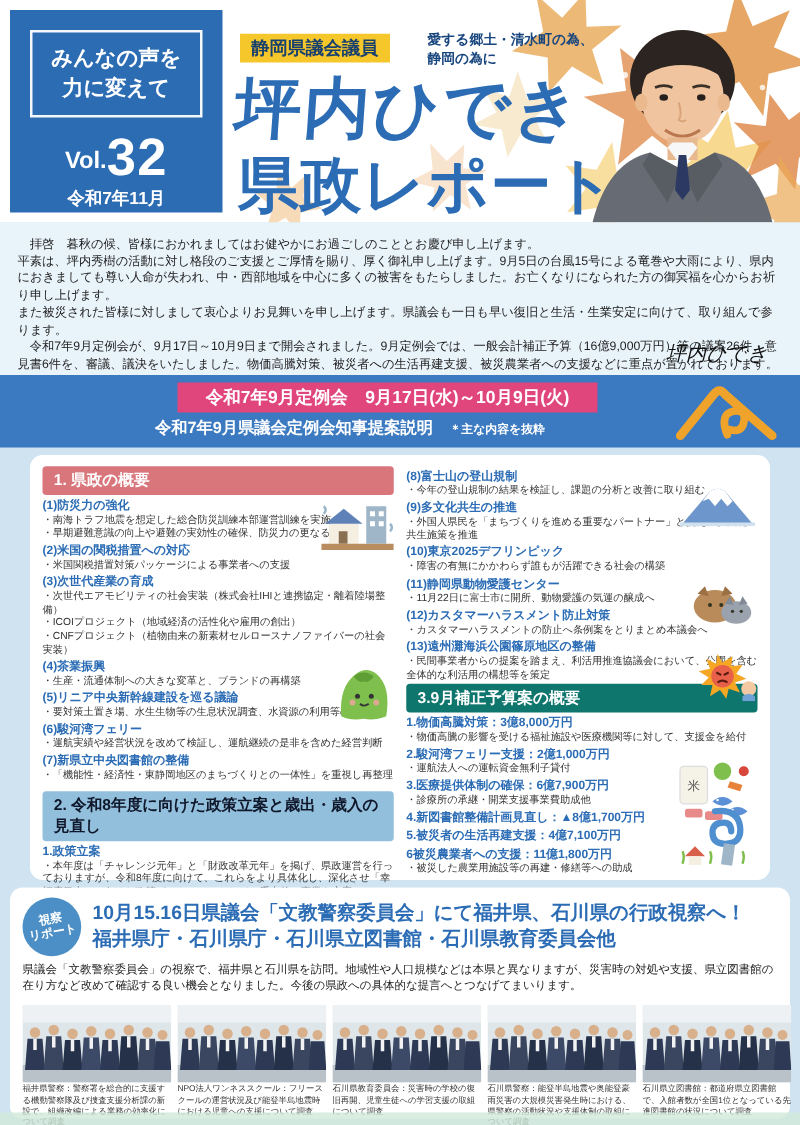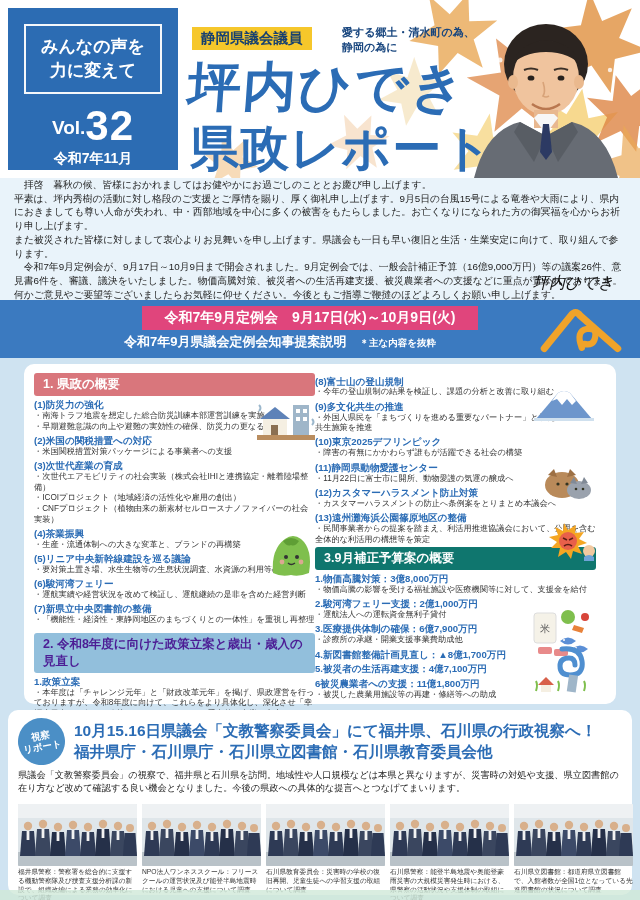--- a/index.html
+++ b/index.html
@@ -13,37 +13,37 @@
   .vol-line{margin-top:8px;color:#fff;}
   .vol-prefix{font-size:19px;font-weight:bold;vertical-align:6px;}
   .vol-num{font-size:42px;font-weight:bold;letter-spacing:1px;text-align:right;}
   .vol-date{font-size:14px;font-weight:bold;margin-top:0px;}
   .badge{position:absolute;left:192px;top:27px;background:#f6c72b;color:#17406f;font-weight:bold;font-size:14.5px;padding:2px 9px;}
   .tagline{position:absolute;left:342px;top:25px;color:#17457e;font-weight:bold;font-size:11px;line-height:1.35;}
   .big-name{position:absolute;left:188px;top:52px;color:#2b6cb5;font-weight:bold;font-size:53px;letter-spacing:2px;transform:skewX(-4deg);}
   .report-title{position:absolute;left:190px;top:116px;color:#2b6cb5;font-weight:bold;font-size:49px;letter-spacing:1px;}
   .portrait{position:absolute;right:2px;top:12px;width:188px;height:166px;}
   
-  .greeting{position:absolute;left:0;top:178px;width:640px;height:122px;background:#e9f3fa;padding:0 14px 0;box-sizing:border-box;}
+  .greeting{position:absolute;left:0;top:178px;width:640px;height:122px;background:#e9f3fa;padding:11px 14px 0;box-sizing:border-box;}
   .gline{font-size:9.8px;color:#1d1d1d;line-height:1.4;}
   .indent{text-indent:1em;}
   .signature{position:absolute;right:26px;bottom:6px;font-family:"Liberation Serif","DejaVu Serif",serif;font-style:italic;font-size:16px;color:#111;}
   
   .banner{position:absolute;left:0;top:300px;width:640px;height:58px;background:#3b7ac0;}
   .pink-box{position:absolute;left:142px;top:6px;width:336px;background:#e0457c;color:#fff;font-weight:bold;font-size:14px;text-align:center;padding:3px 0;}
   .banner-sub{position:absolute;left:0;top:33px;width:560px;text-align:center;color:#fff;font-weight:bold;font-size:13px;}
   .banner-note{font-size:9.5px;font-weight:bold;}
   .emblem{position:absolute;right:16px;top:3px;width:86px;height:52px;}
   
   .main-card{position:absolute;left:24px;top:364px;width:592px;height:340px;background:#fff;border-radius:10px;
-             padding:9px 10px;box-sizing:border-box;display:flex;}
+             padding:9px 10px;box-sizing:border-box;display:flex;gap:10px;}
   .col{width:281px;position:relative;}
   .sh{font-weight:bold;font-size:12.5px;padding:3px 9px;border-radius:3px;margin-bottom:3px;}
   .sh1{background:#d9767c;color:#fff;}
-  .sh2{background:#92bfdc;color:#4c1d95;margin-top:7px;}
+  .sh2{background:#92bfdc;color:#0f172a;margin-top:7px;}
   .sh3{background:#0f766e;color:#fff;margin-top:2px;}
   .item-head{color:#2b6cb5;font-weight:bold;font-size:9.6px;margin-top:2.5px;line-height:1.25;}
   .item-bullet{color:#333;font-size:8.2px;line-height:1.3;}
   .illo{position:absolute;pointer-events:none;}
   
   .report-card{position:absolute;left:8px;top:710px;width:624px;height:185px;background:#fff;border-radius:10px;
                padding:8px 10px;box-sizing:border-box;}
   .report-head{display:flex;gap:9px;align-items:center;}
   .badge-circle{width:47px;height:47px;border-radius:50%;background:#4b8fc6;color:#fff;font-size:9.5px;font-weight:bold;
                 display:flex;flex-direction:column;align-items:center;justify-content:center;transform:rotate(-10deg);flex:none;line-height:1.15;}

